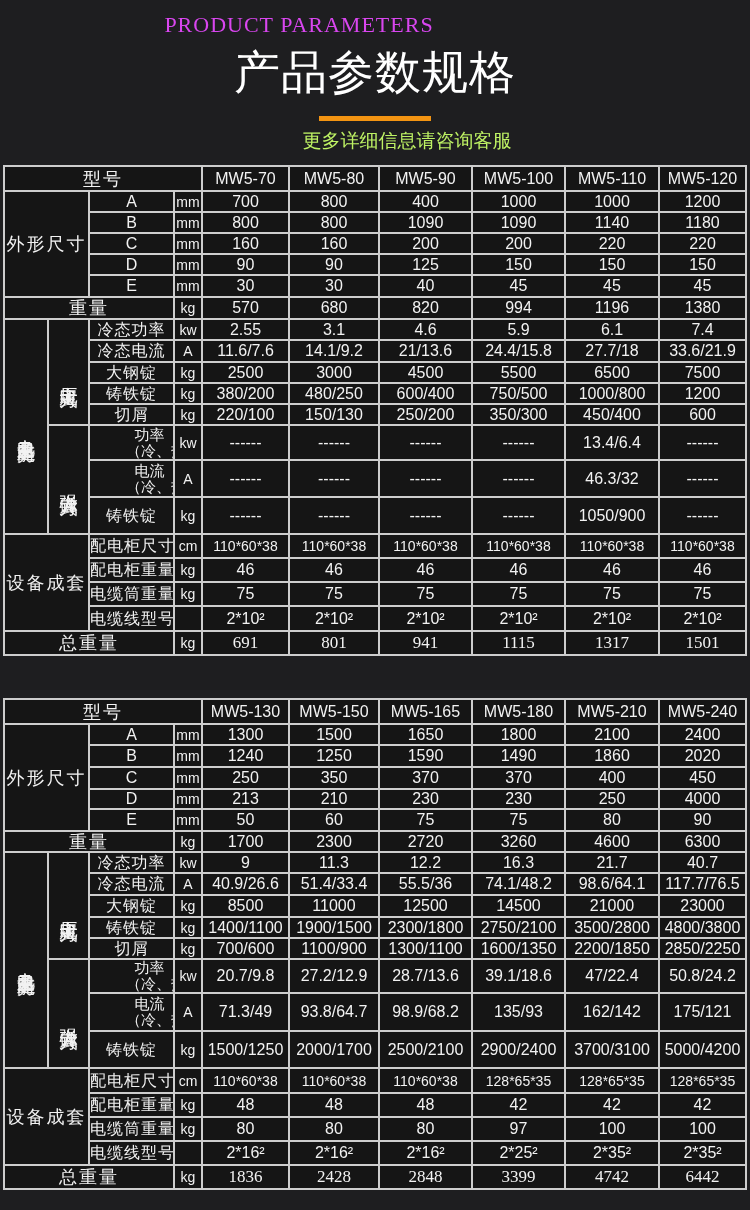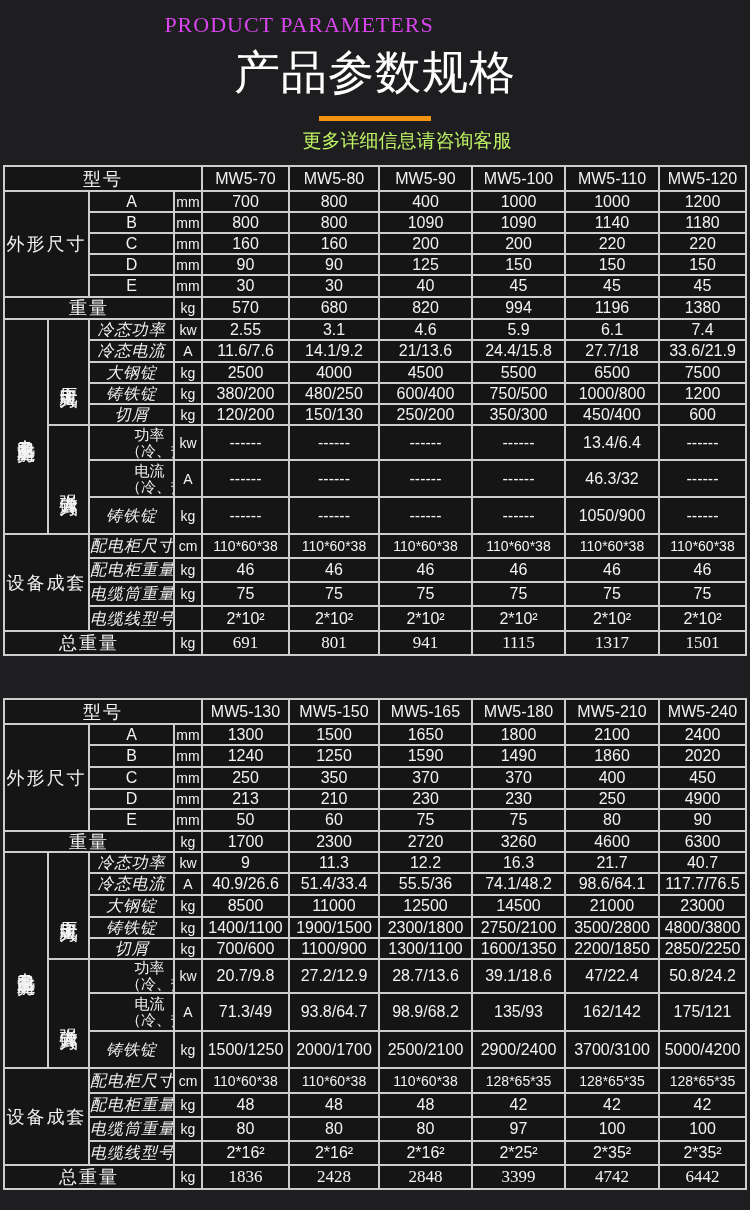--- a/index.html
+++ b/index.html
@@ -31,21 +31,21 @@
     background:#151515;
   }
   #spec-table-1 { top:165px; }
   #spec-table-2 { top:698px; }
   table.spec td, table.spec th {
     border:2px solid #cdcdcd; padding:0; text-align:center;
     vertical-align:middle; font-weight:normal; overflow:hidden;
     white-space:nowrap; color:#f2f2f2; font-size:16px; line-height:18px;
   }
   .lbl-big { font-size:18px !important; letter-spacing:2px; }
-  .lbl { font-size:16px !important; letter-spacing:1px;font-style:italic; }
+  .lbl { font-size:16px !important; letter-spacing:1px; }
   .unit { font-size:14px !important; }
   .small { font-size:14px !important; }
   .serif { font-family:"Liberation Serif", "DejaVu Serif", serif; font-size:17px !important; }
   .vert {
     writing-mode:vertical-rl; text-orientation:upright;
     font-size:18px; letter-spacing:1px; line-height:20px;
     display:inline-block;
   }
   .two-line span { display:block; line-height:16px; font-size:15px;padding-left:36px; }
 </style>
@@ -160,40 +160,40 @@
     <td>14.1/9.2</td>
     <td>21/13.6</td>
     <td>24.4/15.8</td>
     <td>27.7/18</td>
     <td>33.6/21.9</td>
   </tr>
   <tr style="height:21px">
     <td class="lbl">大钢锭</td>
     <td class="unit">kg</td>
     <td>2500</td>
-    <td>4000</td>
+    <td>3000</td>
     <td>4500</td>
     <td>5500</td>
     <td>6500</td>
     <td>7500</td>
   </tr>
   <tr style="height:21px">
     <td class="lbl">铸铁锭</td>
     <td class="unit">kg</td>
     <td>380/200</td>
     <td>480/250</td>
     <td>600/400</td>
     <td>750/500</td>
     <td>1000/800</td>
     <td>1200</td>
   </tr>
   <tr style="height:21px">
     <td class="lbl">切屑</td>
     <td class="unit">kg</td>
-    <td>120/200</td>
+    <td>220/100</td>
     <td>150/130</td>
     <td>250/200</td>
     <td>350/300</td>
     <td>450/400</td>
     <td>600</td>
   </tr>
   <tr style="height:35px">
     <td rowspan="3"><span class="vert">强力磁方式</span></td>
     <td class="two-line">
           <span>功率</span>
@@ -339,21 +339,21 @@
     <td>450</td>
   </tr>
   <tr style="height:20px">
     <td>D</td>
     <td class="unit">mm</td>
     <td>213</td>
     <td>210</td>
     <td>230</td>
     <td>230</td>
     <td>250</td>
-    <td>4900</td>
+    <td>4000</td>
   </tr>
   <tr style="height:22px">
     <td>E</td>
     <td class="unit">mm</td>
     <td>50</td>
     <td>60</td>
     <td>75</td>
     <td>75</td>
     <td>80</td>
     <td>90</td>

